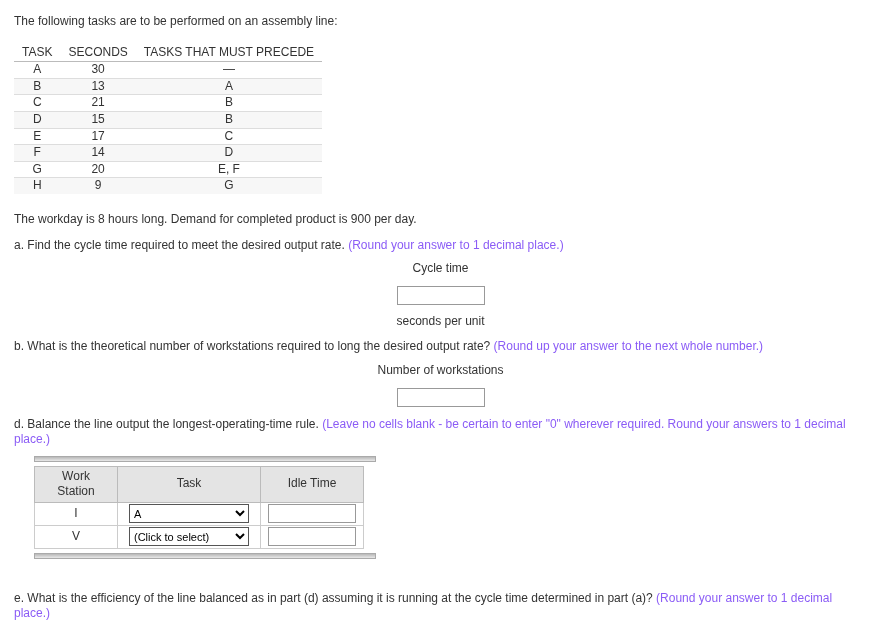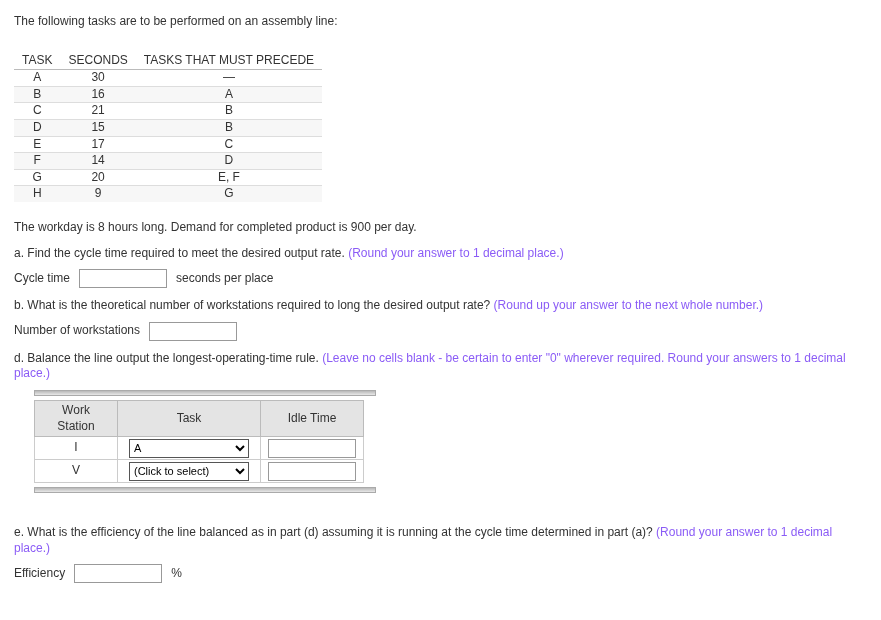--- a/index.html
+++ b/index.html
@@ -6,41 +6,41 @@
     font-family: Arial, sans-serif;
     font-size: 12px;
     color: #333;
     margin: 0;
     padding: 14px;
     width: 881px;
     box-sizing: border-box;
     background: #fff;
     line-height: 1.3;
   }
-  .intro { margin-bottom: 22px; }
+  .intro { margin-bottom: 14px; }
   .precede-table {
     border-collapse: collapse;
     margin-bottom: 18px;
   }
   .precede-table th {
     background: #fff;
     font-weight: normal;
     padding: 1px 8px;
     text-align: center;
     border-bottom: 1px solid #bbb;
   }
   .precede-table td {
     padding: 0 8px;
     text-align: center;
     border-top: 1px solid #ddd;
   }
   .precede-table tr:nth-child(even) td { background:#f7f7f7; }
   .q { margin: 10px 0 8px; }
   .red { color: #8b5cf6; }
-  .inline-row { display:flex; align-items:center; gap:9px; margin:6px 0 10px; }
+  .inline-row { display:flex; align-items:center; gap:9px; margin:6px 0 10px;flex-direction:column; }
   input.blank {
     border:1px solid #999;
     height:17px;
     width:80px;
     font-size:12px;
     padding:0 3px;
   }
   select.blank {
     border:1px solid #555;
     height:19px;
@@ -89,21 +89,21 @@
     </tr>
   </thead>
   <tbody id="task-body">
       <tr>
         <td>A</td>
         <td>30</td>
         <td>—</td>
       </tr>
       <tr>
         <td>B</td>
-        <td>16</td>
+        <td>13</td>
         <td>A</td>
       </tr>
       <tr>
         <td>C</td>
         <td>21</td>
         <td>B</td>
       </tr>
       <tr>
         <td>D</td>
         <td>15</td>
@@ -134,21 +134,21 @@
 
 <div class="q">The workday is 8 hours long. Demand for completed product is 900 per day.</div>
 
 <div class="q">
   <span>a. Find the cycle time required to meet the desired output rate. </span>
   <span class="red">(Round your answer to 1 decimal place.)</span>
 </div>
 <div class="inline-row">
   <span>Cycle time</span>
   <input class="blank" style="">
-  <span>seconds per place</span>
+  <span>seconds per unit</span>
 </div>
 
 <div class="q">
   <span>b. What is the theoretical number of workstations required to long the desired output rate? </span>
   <span class="red">(Round up your answer to the next whole number.)</span>
 </div>
 <div class="inline-row">
   <span>Number of workstations</span>
   <input class="blank" style="">
 </div>

